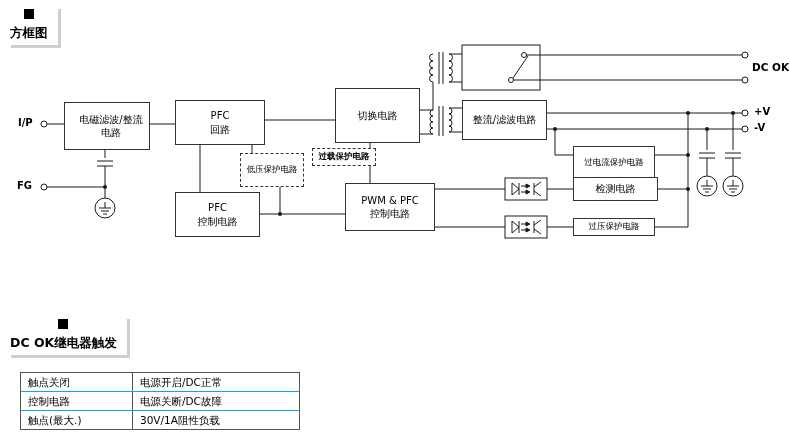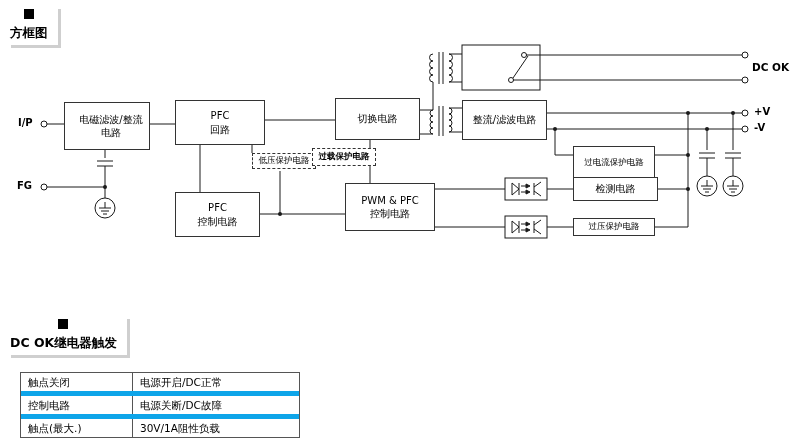--- a/index.html
+++ b/index.html
@@ -7,21 +7,21 @@
   .stage svg{position:absolute;left:0;top:0;}
   .block{position:absolute;border:1px solid #333;background:#fff;display:flex;align-items:center;justify-content:center;
          text-align:center;font-size:10px;line-height:1.35;white-space:pre-line;box-sizing:border-box;}
   .block.small{font-size:8.5px;line-height:1.1;}
   .block.dashed{border-style:dashed;}
   .section-title{position:absolute;display:inline-flex;align-items:center;gap:6px;font-weight:bold;font-size:12.5px;
          padding:3px 10px 3px 2px;background:#fff;box-shadow:3px 3px 0 #cfcfcf;flex-direction:column;}
   .bullet{width:10px;height:10px;background:#000;display:inline-block;}
   .tlabel{position:absolute;font-size:10px;font-weight:bold;white-space:nowrap;}
   .sig-table{position:absolute;left:20px;top:372px;width:278px;border:1px solid #555;font-size:10.5px;background:#fff;}
-  .sig-row{display:flex;border-bottom:5px solid #0ea5e9;height:18px;line-height:18px;}
+  .sig-row{display:flex;border-bottom:1px solid #0ea5e9;height:18px;line-height:18px;}
   .sig-row:last-child{border-bottom:none;}
   .sig-cell-l{width:112px;border-right:1px solid #555;padding-left:7px;box-sizing:border-box;}
   .sig-cell-r{flex:1;padding-left:7px;box-sizing:border-box;}
 </style>
 </head>
 <body>
 
 <div class="stage">
 
   <svg width="790" height="440" viewBox="0 0 790 440" stroke="#1a1a1a" stroke-width="1" fill="none">
@@ -161,23 +161,23 @@
   <div class="tlabel" style="left:18px;top:117px;">I/P</div>
   <div class="tlabel" style="left:17px;top:180px;">FG</div>
   <div class="tlabel" style="left:752px;top:61px;font-size:10.5px;">DC OK</div>
   <div class="tlabel" style="left:754px;top:106px;">+V</div>
   <div class="tlabel" style="left:754px;top:122px;">-V</div>
 
   <div class="block" style="left:64px;top:102px;width:86px;height:48px;padding-left:8px;">电磁滤波/整流
 电路</div>
   <div class="block" style="left:175px;top:100px;width:90px;height:45px;">PFC
 回路</div>
-  <div class="block" style="left:335px;top:98px;width:85px;height:42px;">切换电路</div>
+  <div class="block" style="left:335px;top:88px;width:85px;height:55px;">切换电路</div>
   <div class="block" style="left:462px;top:100px;width:85px;height:40px;">整流/滤波电路</div>
-  <div class="block small dashed" style="left:240px;top:153px;width:64px;height:16px;margin-left:12px;">低压保护电路</div>
+  <div class="block small dashed" style="left:240px;top:153px;width:64px;height:34px;">低压保护电路</div>
   <div class="block small dashed" style="left:312px;top:148px;width:64px;height:18px;font-weight:bold;">过载保护电路</div>
   <div class="block" style="left:175px;top:192px;width:85px;height:45px;">PFC
 控制电路</div>
   <div class="block" style="left:345px;top:183px;width:90px;height:48px;">PWM &amp; PFC
 控制电路</div>
   <div class="block small" style="left:573px;top:146px;width:82px;height:34px;">过电流保护电路</div>
   <div class="block" style="left:573px;top:177px;width:85px;height:24px;">检测电路</div>
   <div class="block small" style="left:573px;top:218px;width:82px;height:18px;text-align:right;">过压保护电路</div>
 
   <div class="sig-table">

